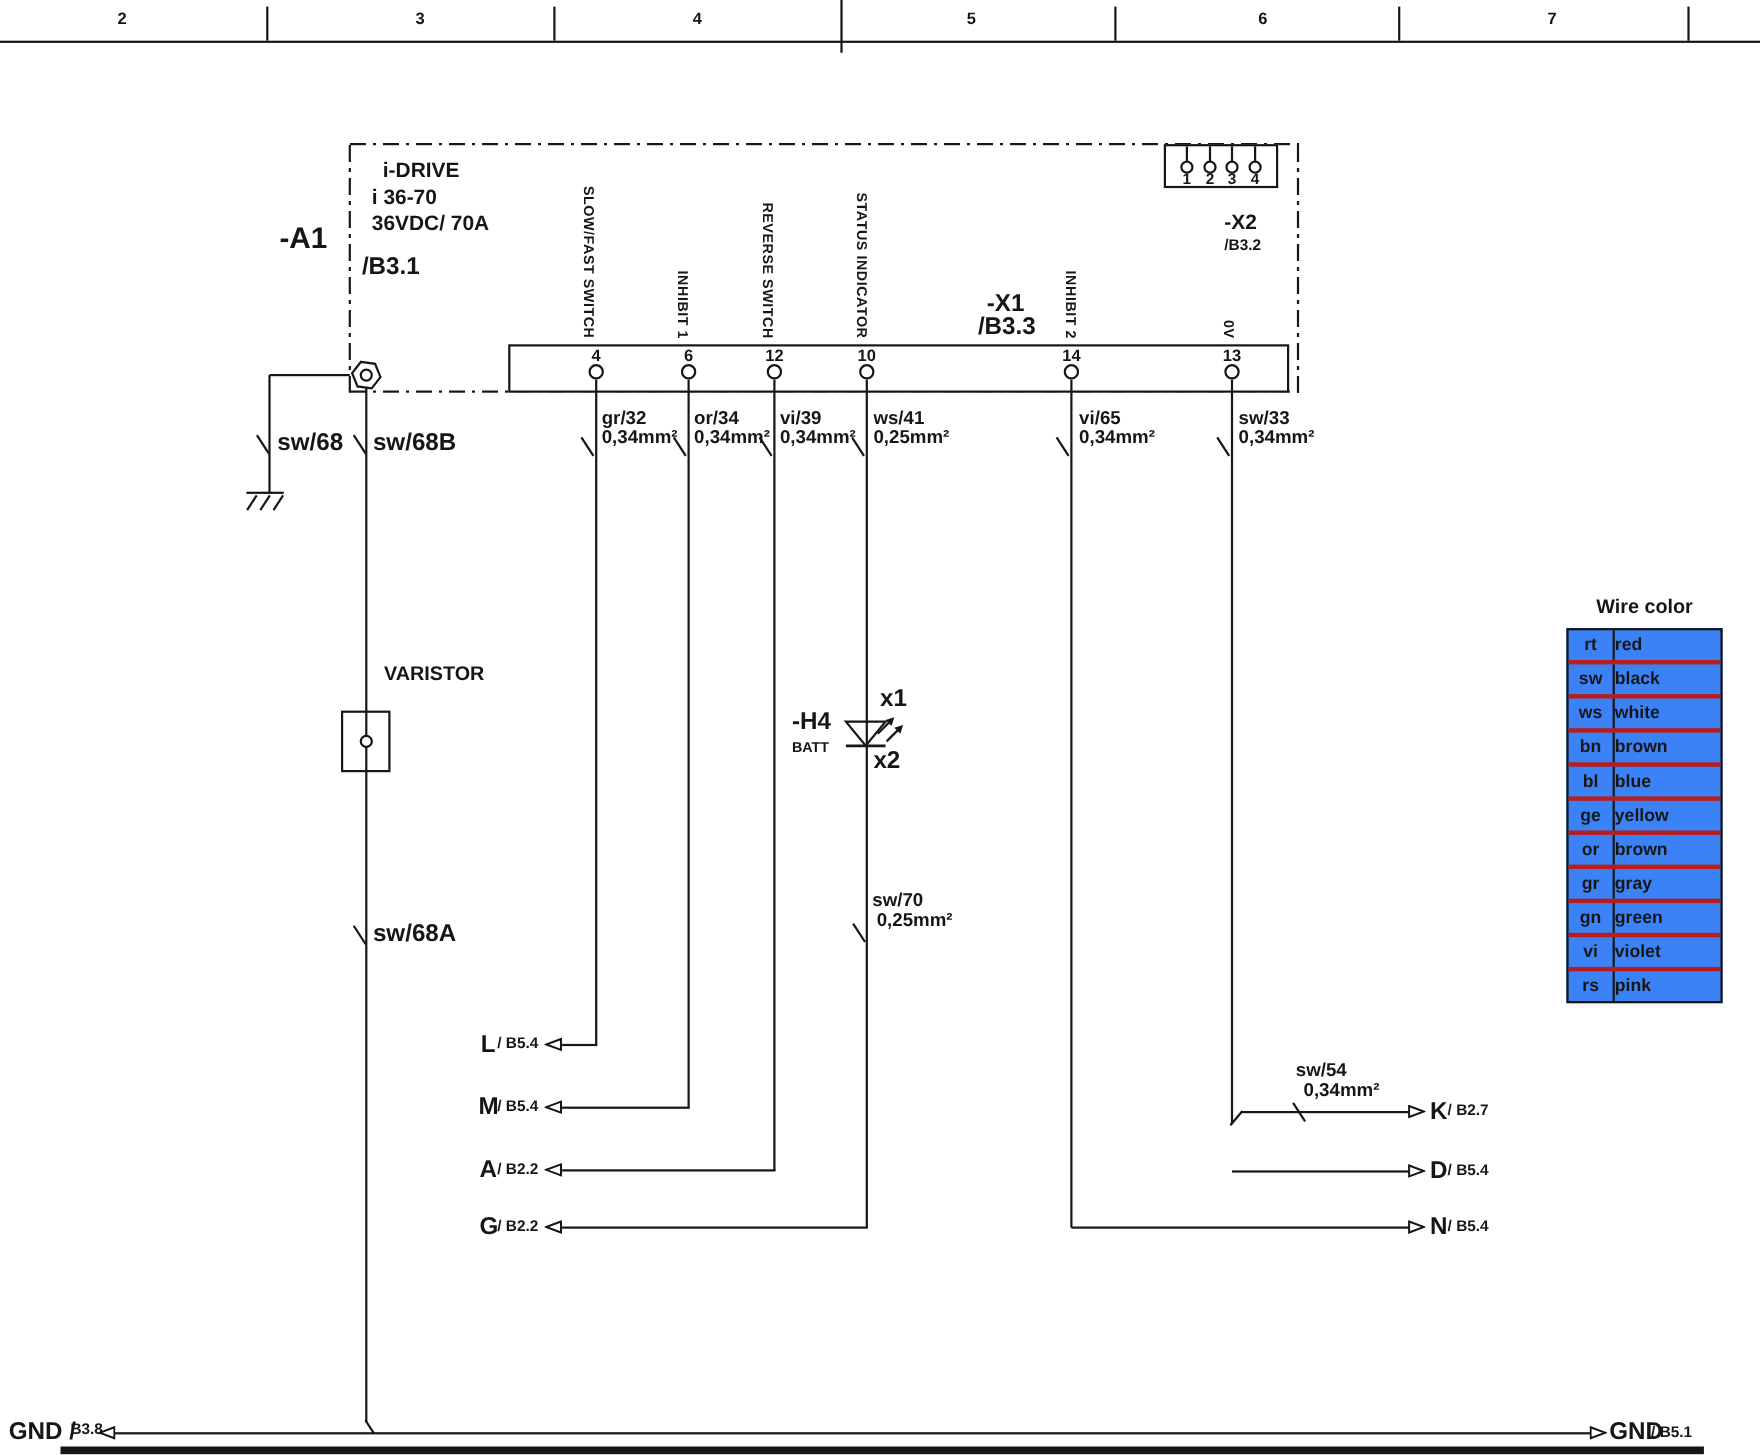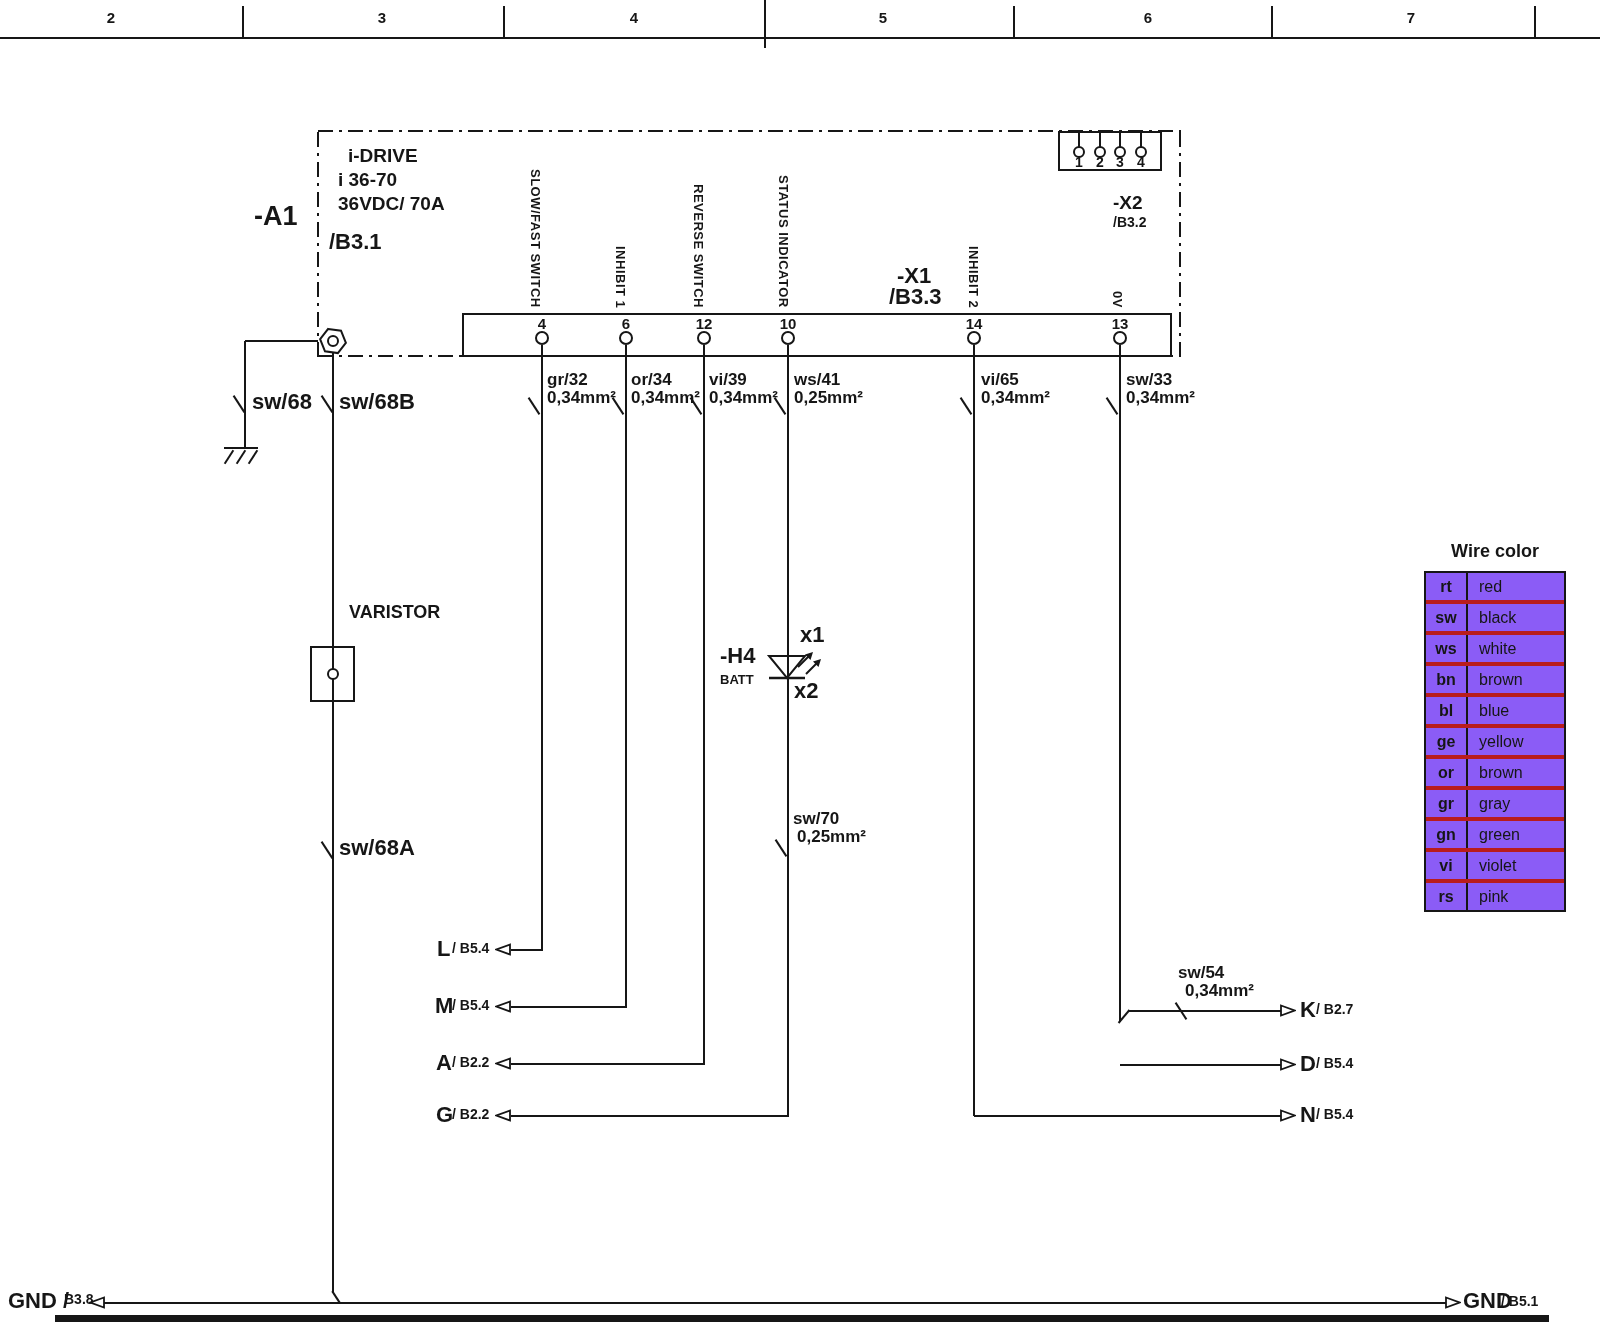--- a/index.html
+++ b/index.html
@@ -21,21 +21,21 @@
     background:repeating-linear-gradient(90deg,#161616 0 15px,transparent 15px 21px,#161616 21px 24px,transparent 24px 30px);}
   .dashdot-v{position:absolute;width:2px;
     background:repeating-linear-gradient(0deg,#161616 0 15px,transparent 15px 21px,#161616 21px 24px,transparent 24px 30px);}
   .vtext{position:absolute;writing-mode:vertical-rl;text-orientation:mixed;
          font-weight:bold;font-size:13px;color:#161616;letter-spacing:.5px;white-space:nowrap;}
   .wlabel{position:absolute;font-weight:bold;font-size:17px;line-height:18px;color:#161616;white-space:nowrap;}
   .arr{position:absolute;}
   .trow{display:grid;grid-template-columns:40px 96px;height:27px;align-items:center;border-top:4px solid #b91c1c;}
   .trow:first-child{border-top:none;}
   .tcode{text-align:center;font-weight:bold;font-size:16px;}
-  .tname{border-left:2px solid #161616;padding-left:11px;font-weight:normal;font-size:16px;height:100%;display:flex;align-items:center;}
+  .tname{border-left:2px solid #161616;font-weight:bold;font-size:16px;height:100%;display:flex;align-items:center;}
 </style>
 </head>
 <body>
 
 <div id="sheet">
 
   <div class="hl" style="left:0;top:37px;width:1600px"></div>
   <div class="vl" style="left:242px;top:6px;height:31px"></div>
   <div class="vl" style="left:503px;top:6px;height:31px"></div>
   <div class="vl" style="left:764px;top:0;height:48px"></div>
@@ -234,21 +234,21 @@
       <polygon points="1,1.5 14.5,6.5 1,11.5" fill="#fff" stroke="#161616" stroke-width="1.8"></polygon>
     </svg>
   <div class="t f22" style="left:1300px;top:998px">K</div>
   <div class="t f14" style="left:1316px;top:1002px">/ B2.7</div>
   <div class="t f22" style="left:1300px;top:1052px">D</div>
   <div class="t f14" style="left:1316px;top:1056px">/ B5.4</div>
   <div class="t f22" style="left:1300px;top:1103px">N</div>
   <div class="t f14" style="left:1316px;top:1107px">/ B5.4</div>
 
   <div class="t f18" style="left:1424px;top:542px;width:142px;text-align:center">Wire color</div>
-  <div class="box" style="left:1424px;top:571px;width:138px;background:#8b5cf6">
+  <div class="box" style="left:1424px;top:571px;width:138px;background:#3b82f6">
     <div class="trow">
         <span class="tcode">rt</span>
         <span class="tname">red</span>
       </div>
     <div class="trow">
         <span class="tcode">sw</span>
         <span class="tname">black</span>
       </div>
     <div class="trow">
         <span class="tcode">ws</span>

